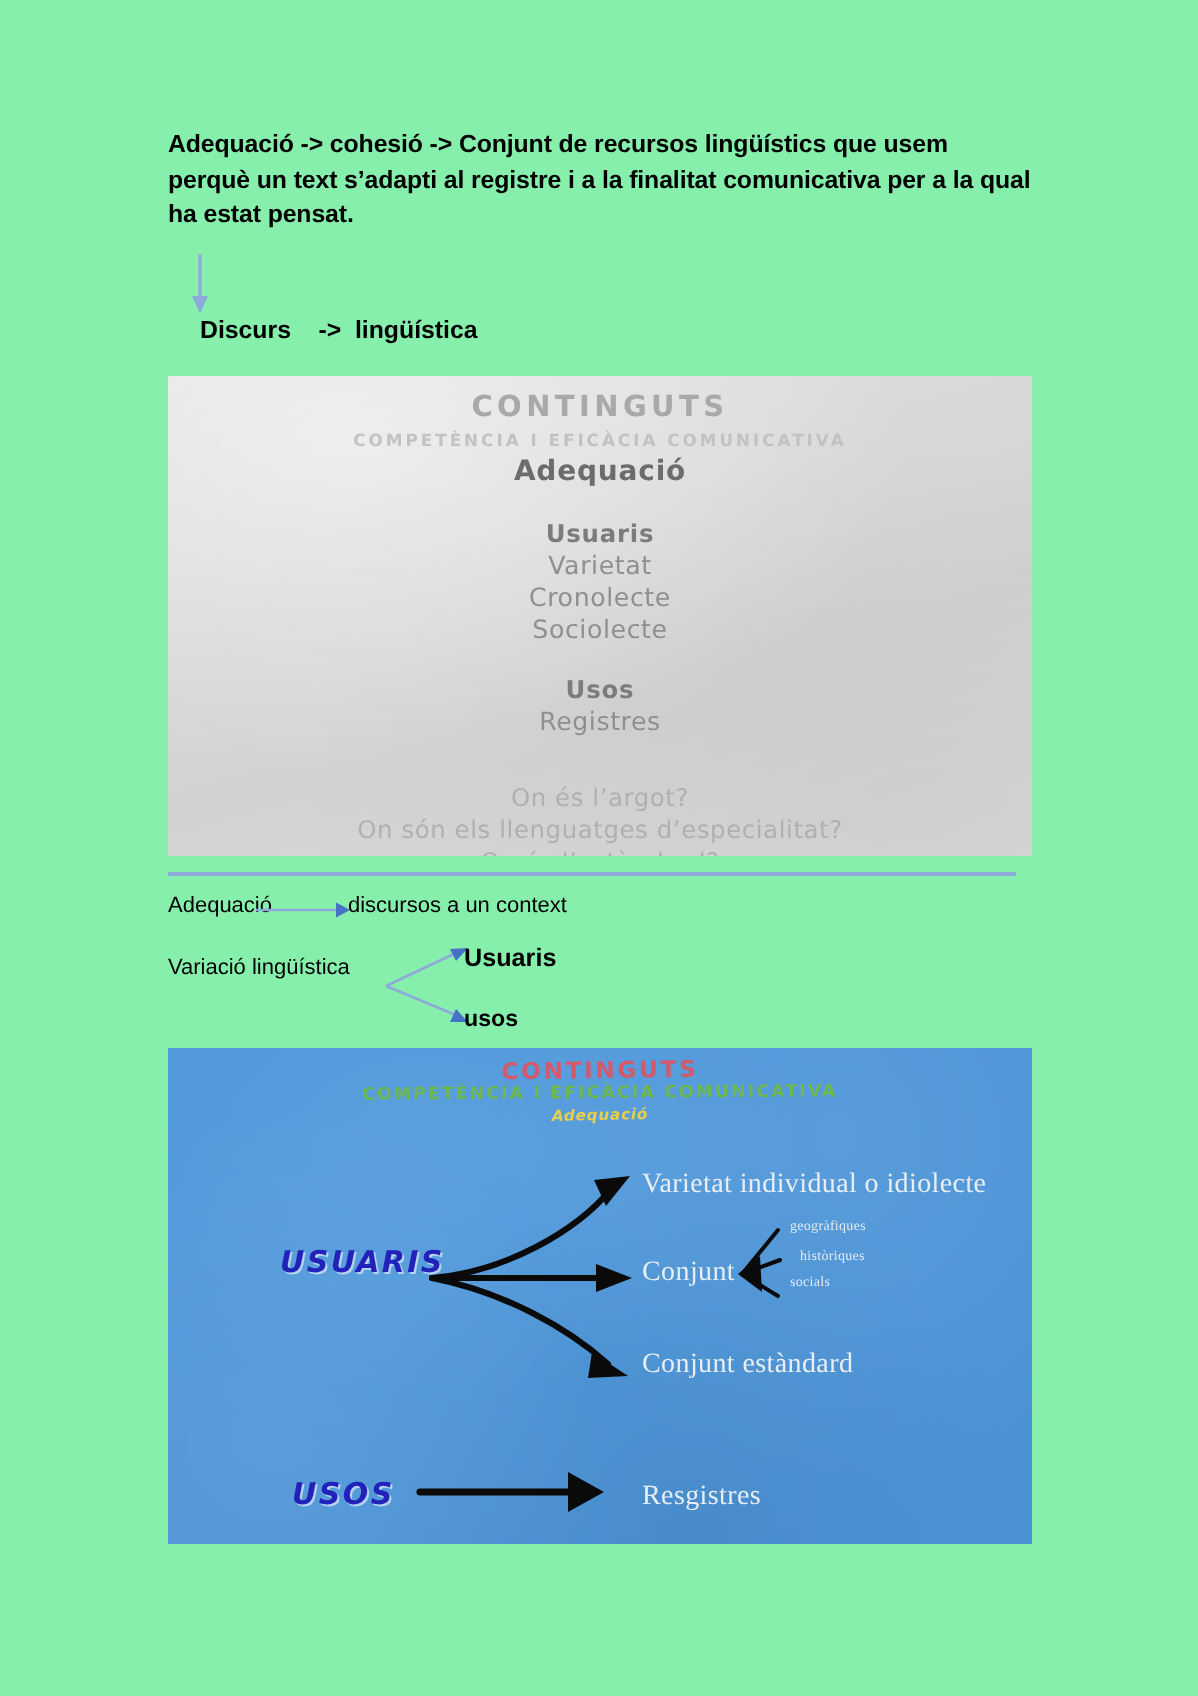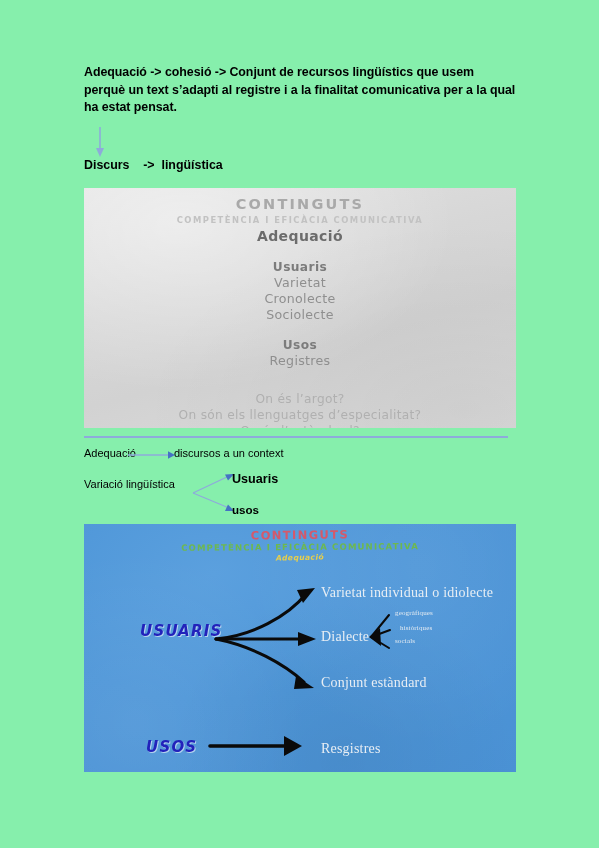--- a/index.html
+++ b/index.html
@@ -38,21 +38,21 @@
     position: absolute;
     left: 92px;
     top: 126px;
     width: 16px;
     height: 32px;
   }
 
   
   .discurs {
     position: absolute;
-    left: 84px;
+    left: 100px;
     top: 158px;
     font-size: 12.4px;
     font-weight: 700;
     color: #000000;
     white-space: pre;
   }
 
   
   .slide-gray {
     position: absolute;
@@ -398,21 +398,21 @@
 
     <div class="b-layer">
       <div class="b-title">CONTINGUTS</div>
       <div class="b-sub">COMPETÈNCIA I EFICÀCIA COMUNICATIVA</div>
       <div class="b-adeq">Adequació</div>
 
       <div class="b-usuaris">USUARIS</div>
       <div class="b-usos">USOS</div>
 
       <div class="b-lab l1">Varietat individual o idiolecte</div>
-      <div class="b-lab l2">Dialecte</div>
+      <div class="b-lab l2">Conjunt</div>
       <div class="b-lab l3">Conjunt estàndard</div>
       <div class="b-lab l4">Resgistres</div>
 
       <div class="b-sm s1">geogràfiques</div>
       <div class="b-sm s2">històriques</div>
       <div class="b-sm s3">socials</div>
     </div>
   </div>
 
 </div>

